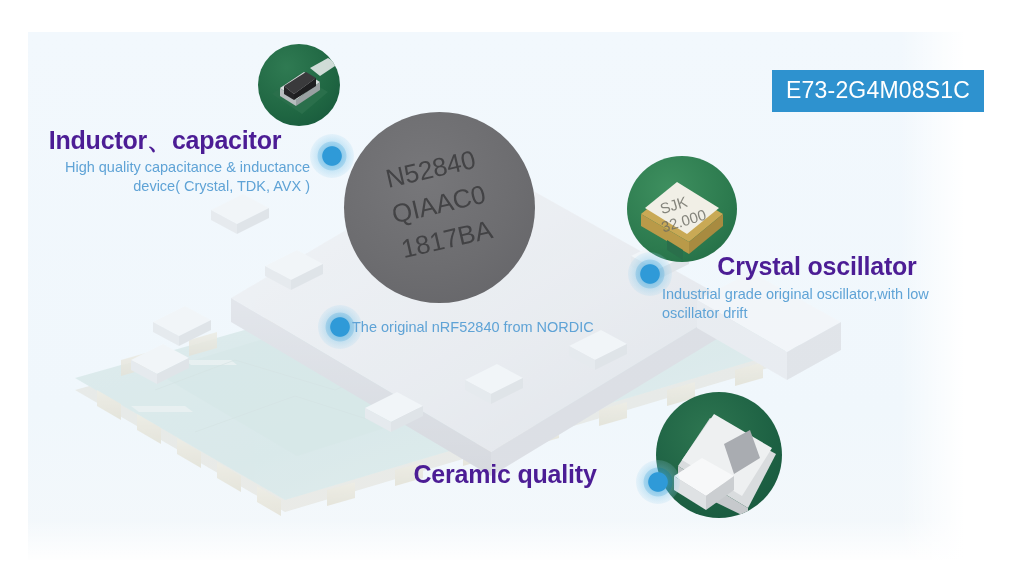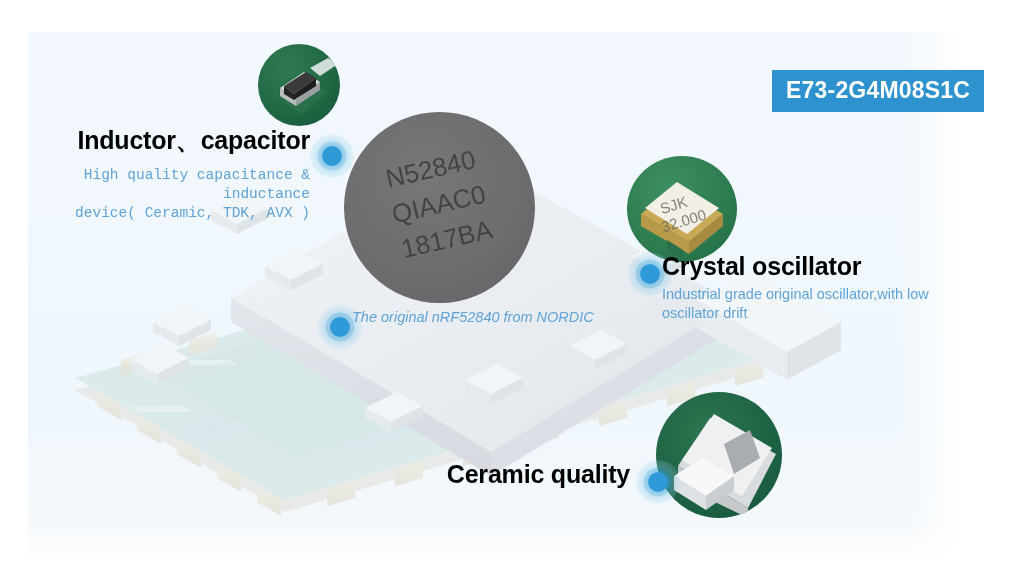--- a/index.html
+++ b/index.html
@@ -25,29 +25,29 @@
   .dot{position:absolute;width:44px;height:44px;}
   .dot .halo{position:absolute;left:0;top:0;width:44px;height:44px;border-radius:50%;
        background:radial-gradient(circle,
           #2f9ad8 0%, #2f9ad8 30%,
           rgba(70,170,222,.55) 33%, rgba(70,170,222,.45) 45%,
           rgba(130,200,235,.35) 48%, rgba(150,208,238,.22) 64%,
           rgba(180,220,244,.10) 80%, rgba(200,230,248,0) 100%);}
 
   
   .callout{position:absolute;}
-  .c-title{font-weight:bold;color:#000000;font-size:25px;line-height:28px;
-           letter-spacing:-.2px;white-space:nowrap;}
+  .c-title{font-weight:bold;color:#4c1d95;font-size:25px;line-height:28px;
+           letter-spacing:-.2px;white-space:nowrap;text-align:center;}
   .c-sub{color:#5fa3d6;font-size:14.5px;line-height:19px;}
   .ta-right{text-align:right;}
   .ta-left{text-align:left;}
 
   
   .badge{position:absolute;left:772px;top:70px;
-         background:#2e92cf;color:#ffffff;font-weight:bold;font-size:23px;
+         background:#2e92cf;color:#ffffff;font-weight:normal;font-size:23px;
          letter-spacing:.2px;padding:7px 14px 8px 14px;white-space:nowrap;}
 
   
   .mag{position:absolute;border-radius:50%;overflow:hidden;}
   .mag-green-dark{background:radial-gradient(circle at 35% 28%,#2f7a52 0%,#1f6642 60%,#15543a 100%);}
   .mag-green-mid{background:radial-gradient(circle at 38% 30%,#3e8f5f 0%,#2c7a4e 62%,#1f6742 100%);}
   .mag-green-deep{background:radial-gradient(circle at 40% 32%,#2d7550 0%,#1d6143 60%,#17543c 100%);}
 
   
   .chip{position:absolute;left:344px;top:112px;width:191px;height:191px;border-radius:50%;
@@ -225,34 +225,34 @@
       <div class="chip-l1">N52840</div>
       <div>QIAAC0</div>
       <div>1817BA</div>
     </div>
   </div>
 
   <div class="badge">E73-2G4M08S1C</div>
 
   <div class="callout ta-right" style="left:20px;top:126px;width:290px;">
     <div class="c-title nowrap">Inductor、capacitor</div>
-    <div class="c-sub" style="margin-top:12px;font-family:Liberation Mono, monospace;">
+    <div class="c-sub" style="margin-top:4px;">
       <div>High quality capacitance &amp; inductance</div>
-      <div>device( Ceramic, TDK, AVX )</div>
+      <div>device( Crystal, TDK, AVX )</div>
     </div>
   </div>
   <div class="dot" style="left:310px;top:134px;">
     <span class="halo"></span>
   </div>
 
   <div class="dot" style="left:318px;top:305px;">
     <span class="halo"></span>
   </div>
   <div class="callout ta-left" style="left:352px;top:304px;width:330px;">
-    <div class="c-sub" style="margin-top:4px;font-style:italic;">
+    <div class="c-sub" style="margin-top:14px;">
       <div>The original nRF52840 from NORDIC</div>
     </div>
   </div>
 
   <div class="dot" style="left:628px;top:252px;">
     <span class="halo"></span>
   </div>
   <div class="callout ta-left" style="left:662px;top:252px;width:310px;">
     <div class="c-title nowrap">Crystal oscillator</div>
     <div class="c-sub" style="margin-top:5px;">

